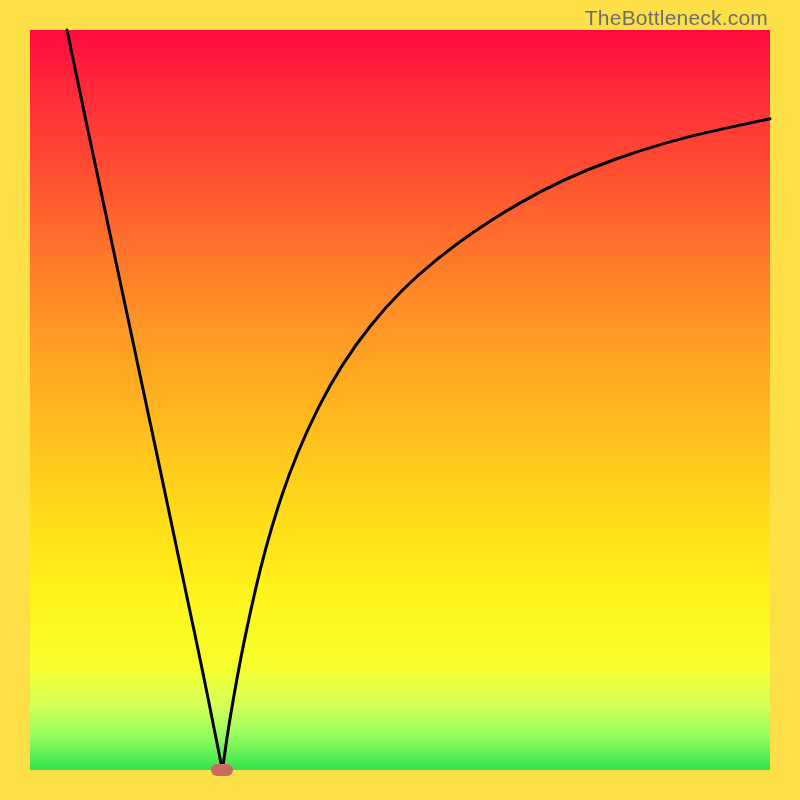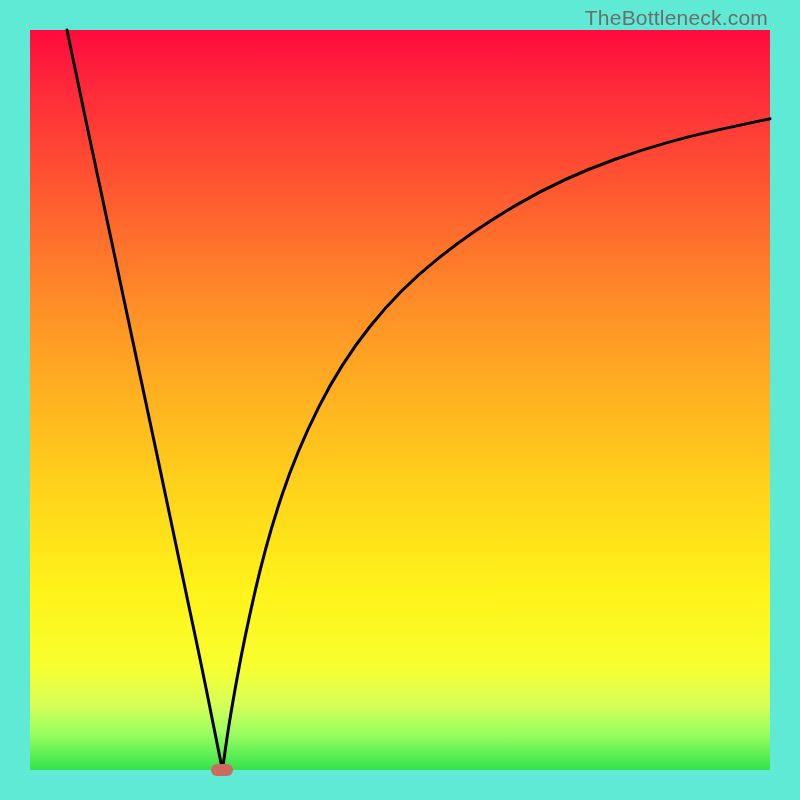--- a/index.html
+++ b/index.html
@@ -8,21 +8,21 @@
     width: 800px;
     height: 800px;
     background: #000;
     font-family: Arial, Helvetica, sans-serif;
     overflow: hidden;
   }
   .frame {
     position: relative;
     width: 800px;
     height: 800px;
-    background: #5eead4;
+    background: #fde047;
   }
   .plot-area {
     position: absolute;
     left: 30px;
     top: 30px;
     width: 740px;
     height: 740px;
     
     background: linear-gradient(
       to bottom,

